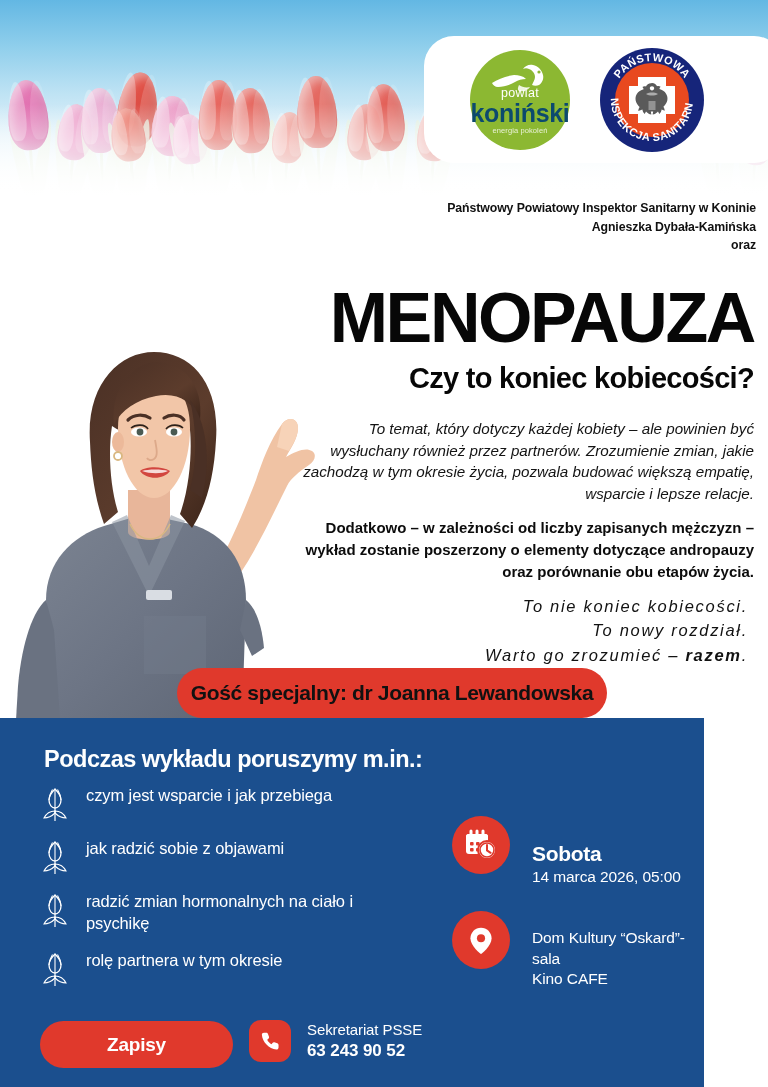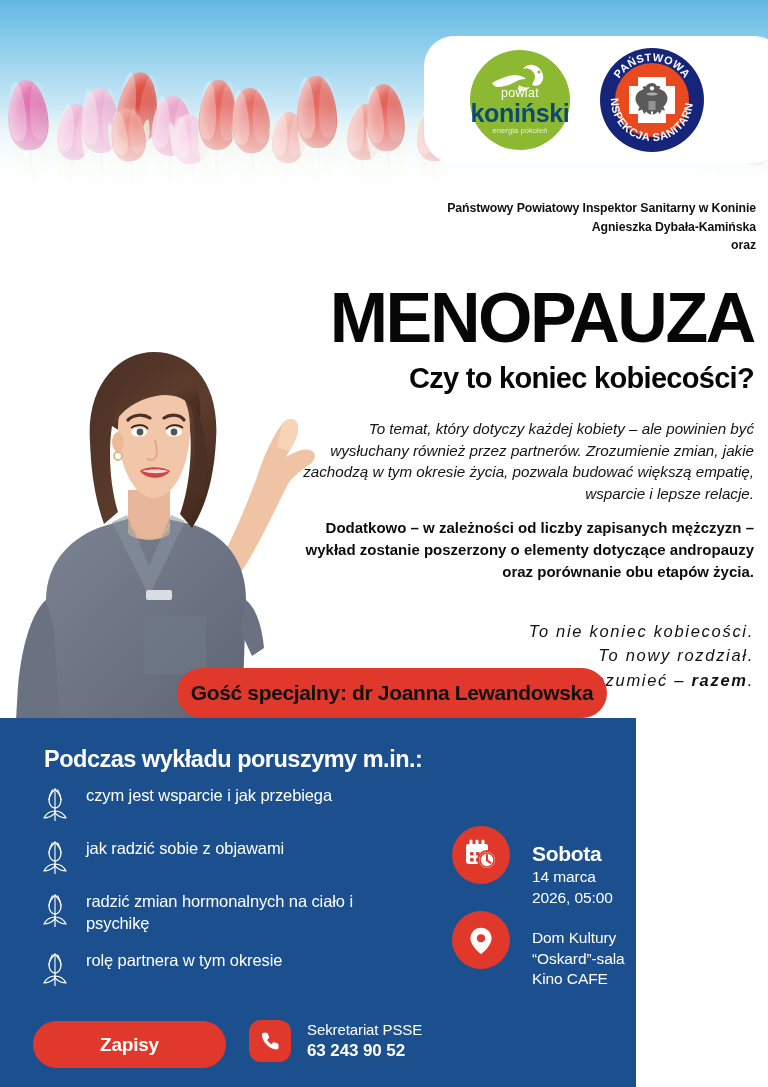--- a/index.html
+++ b/index.html
@@ -115,39 +115,38 @@
   
   .para-italic {
     position:absolute; right:14px; top:418px; width:456px; text-align:right;
     font-style:italic; font-size:15.2px; line-height:1.43; color:#141414;
   }
   .para-bold {
     position:absolute; right:14px; top:517px; width:456px; text-align:right;
     font-weight:bold; font-size:15px; line-height:1.48; color:#0c0c0c;
   }
   .para-spaced {
-    position:absolute; right:14px; top:594px; width:456px; text-align:right;
+    position:absolute; right:20px; top:594px; width:456px; text-align:right;
     font-style:italic; font-size:16.5px; line-height:1.48; color:#121212;
     letter-spacing:1.7px;
-    margin-top:25px;
   }
   .para-spaced b { font-weight:bold; }
 
   
   .guest-pill {
     position:absolute; left:177px; top:668px; width:430px; height:50px;
     background:#e0392c; border-radius:25px;
     display:flex; align-items:center; justify-content:center;
     color:#111; font-size:21px; font-weight:bold; letter-spacing:-.35px;
     z-index:5;
   }
 
   
   .blue {
-    position:absolute; left:0; top:718px; width:636px; height:369px;
+    position:absolute; left:0; top:718px; width:704px; height:369px;
     background:#1b4f8e;
   }
   .blue-head {
     position:absolute; left:44px; top:28px;
     color:#fff; font-size:23.5px; font-weight:bold; letter-spacing:-.5px;
   }
   .bullets { position:absolute; left:40px; top:66px; width:400px; }
   .bullet { display:flex; align-items:flex-start; margin-bottom:14px; }
   .bullet .tulip-icon { width:30px; height:38px; flex:none; margin-top:1px; }
   .bullet .btext {
@@ -160,21 +159,21 @@
   .circle-icon {
     width:58px; height:58px; border-radius:50%; background:#e0392c; flex:none;
     display:flex; align-items:center; justify-content:center;
   }
   .info-text { margin-left:22px; color:#fff;margin-top:38px; }
   .info-title { font-size:21px; font-weight:bold; letter-spacing:-.3px; line-height:1.3; }
   .info-sub { font-size:15.5px; line-height:1.33; letter-spacing:-.1px; }
 
   
   .zapisy-btn {
-    position:absolute; left:33px; top:1021px; width:193px; height:47px;
+    position:absolute; left:40px; top:1021px; width:193px; height:47px;
     background:#e0392c; border-radius:24px;
     display:flex; align-items:center; justify-content:center;
     color:#fff; font-size:19px; font-weight:bold; letter-spacing:-.2px;
     cursor:pointer;
   }
   .phone-block { position:absolute; left:249px; top:1020px; display:flex; align-items:center; }
   .phone-icon {
     width:42px; height:42px; border-radius:12px; background:#e0392c; flex:none;
     display:flex; align-items:center; justify-content:center;
   }

